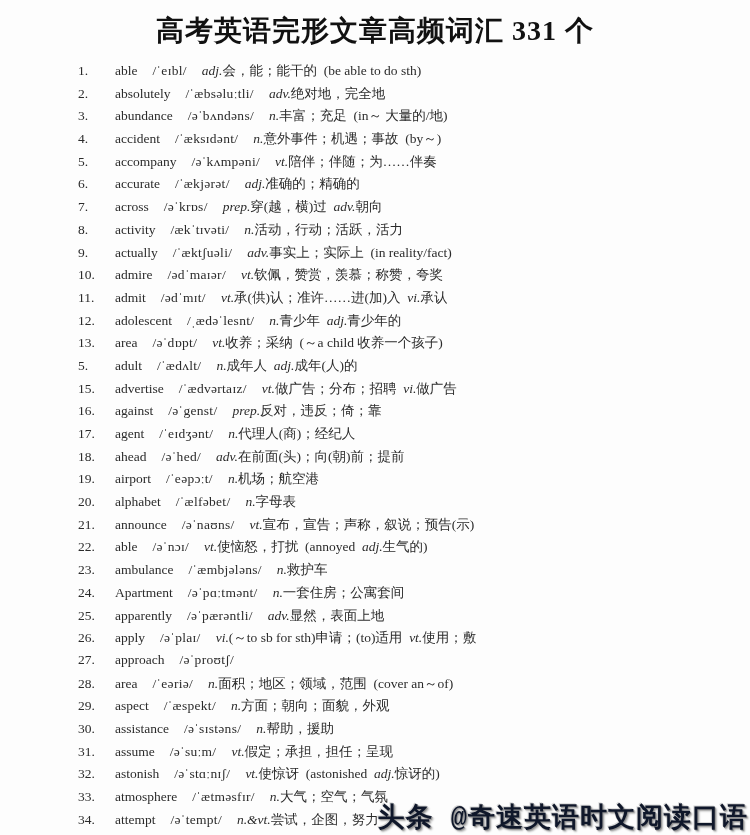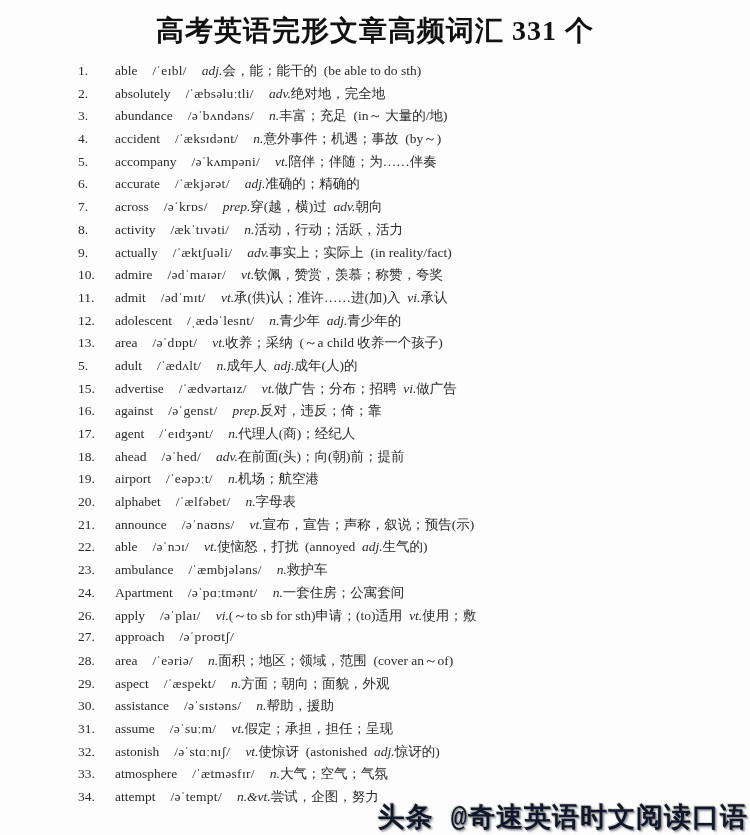--- a/index.html
+++ b/index.html
@@ -205,20 +205,26 @@
         <span class="phon">/ˈæmbjələns/</span>
         <span class="def"><i>n.</i><span>救护车</span></span>
       </div>
       <div class="row">
         <span class="num">24.</span>
         <span class="word">Apartment</span>
         <span class="phon">/əˈpɑːtmənt/</span>
         <span class="def"><i>n.</i><span>一套住房；公寓套间</span></span>
       </div>
       <div class="row">
+        <span class="num">25.</span>
+        <span class="word">apparently</span>
+        <span class="phon">/əˈpærəntli/</span>
+        <span class="def"><i>adv.</i><span>显然，表面上地</span></span>
+      </div>
+      <div class="row">
         <span class="num">26.</span>
         <span class="word">apply</span>
         <span class="phon">/əˈplaɪ/</span>
         <span class="def"><i>vi.</i><span>(～to sb for sth)申请；(to)适用  </span><i>vt.</i><span>使用；敷</span></span>
       </div>
       <div class="row">
         <span class="num">27.</span>
         <span class="word">approach</span>
         <span class="phon">/əˈproʊtʃ/</span>
       </div>

